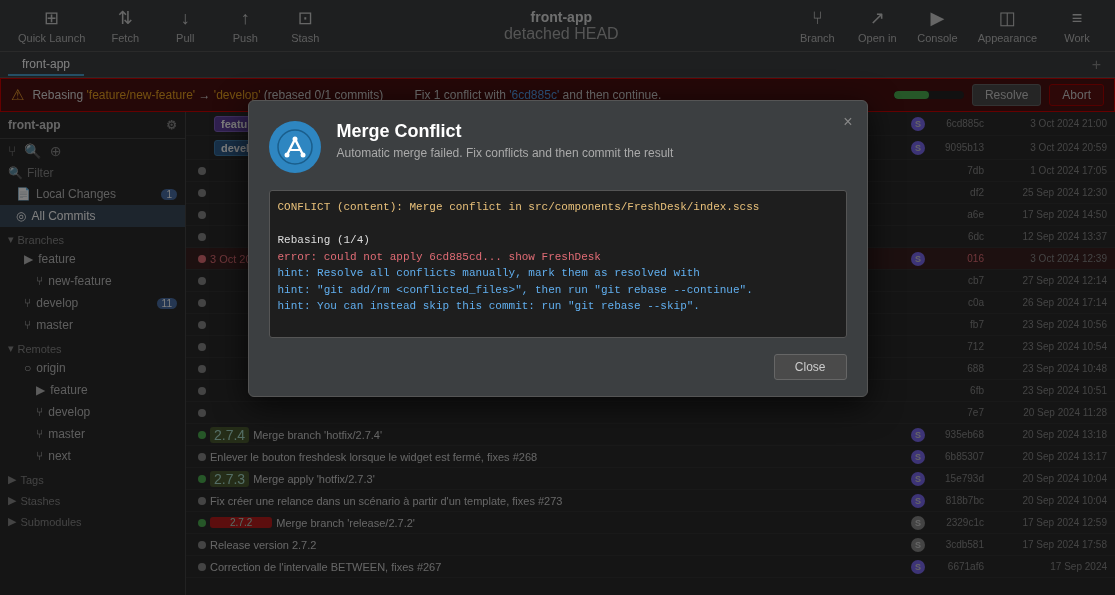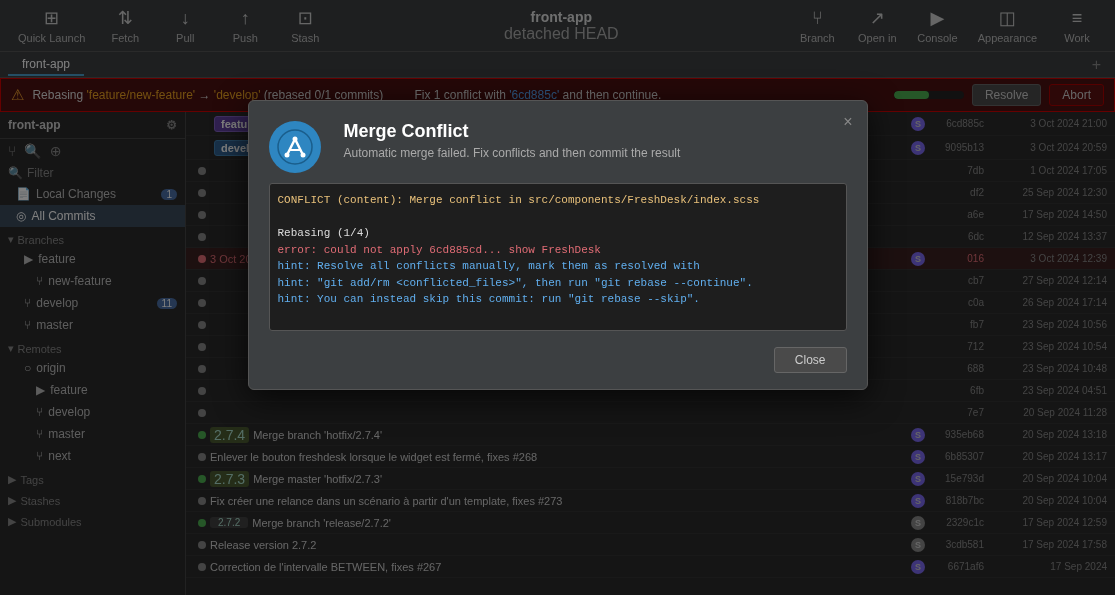--- a/index.html
+++ b/index.html
@@ -251,22 +251,22 @@
       border: 1px solid #555;
       border-radius: 6px;
       width: 620px;
       padding: 0;
       box-shadow: 0 8px 32px rgba(0,0,0,0.7);
       position: relative;
     }
     .modal-header {
       display: flex;
       align-items: flex-start;
-      padding: 20px 20px 10px 20px;
-      gap: 23px;
+      padding: 20px 20px 17px 20px;
+      gap: 16px;
     }
     .modal-logo {
       width: 52px; height: 52px; border-radius: 50%;
       background: #2e86c1;
       display: flex; align-items: center; justify-content: center;
       flex-shrink: 0;
     }
     .modal-logo svg { width: 36px; height: 36px; }
     .modal-title-block { flex: 1; }
     .modal-title { font-size: 18px; font-weight: bold; color: #fff; margin-bottom: 4px; }
@@ -582,21 +582,21 @@
         <span class="commit-msg"></span>
         <span class="commit-hash">688</span>
         <span class="commit-date">23 Sep 2024 10:48</span>
       </div>
       <div class="commit-row">
         <div class="commit-graph">
             <div class="commit-dot" style="background:#888;"></div>
           </div>
         <span class="commit-msg"></span>
         <span class="commit-hash">6fb</span>
-        <span class="commit-date">23 Sep 2024 04:51</span>
+        <span class="commit-date">23 Sep 2024 10:51</span>
       </div>
       <div class="commit-row">
         <div class="commit-graph">
             <div class="commit-dot" style="background:#888;"></div>
           </div>
         <span class="commit-msg"></span>
         <span class="commit-hash">7e7</span>
         <span class="commit-date">20 Sep 2024 11:28</span>
       </div>
 
@@ -617,39 +617,39 @@
         <span class="commit-msg">Enlever le bouton freshdesk lorsque le widget est fermé, fixes #268</span>
         <div class="commit-author-avatar" style="background:#7b68ee;">S</div>
         <span class="commit-hash">6b85307</span>
         <span class="commit-date">20 Sep 2024 13:17</span>
       </div>
       <div class="commit-row">
         <div class="commit-graph">
             <div class="commit-dot" style="background:#4caf50;"></div>
           </div>
         <span style="background:#4a5a30;color:#adc;border-radius:3px;padding:0 4px;font-size:14px;margin-right:4px;">2.7.3</span>
-        <span class="commit-msg">Merge master 'hotfix/2.7.3'</span>
+        <span class="commit-msg">Merge apply 'hotfix/2.7.3'</span>
         <div class="commit-author-avatar" style="background:#7b68ee;">S</div>
         <span class="commit-hash">15e793d</span>
         <span class="commit-date">20 Sep 2024 10:04</span>
       </div>
       <div class="commit-row">
         <div class="commit-graph">
             <div class="commit-dot" style="background:#888;"></div>
           </div>
         <span class="commit-msg">Fix créer une relance dans un scénario à partir d'un template, fixes #273</span>
         <div class="commit-author-avatar" style="background:#7b68ee;">S</div>
         <span class="commit-hash">818b7bc</span>
         <span class="commit-date">20 Sep 2024 10:04</span>
       </div>
       <div class="commit-row">
         <div class="commit-graph">
             <div class="commit-dot" style="background:#4caf50;"></div>
           </div>
-        <span style="background:#404040;color:#adc;border-radius:3px;padding:0 8px;font-size:10px;margin-right:4px;">2.7.2</span>
+        <span style="background:#b91c1c;color:#adc;border-radius:3px;padding:0 20px;font-size:10px;margin-right:4px;">2.7.2</span>
         <span class="commit-msg">Merge branch 'release/2.7.2'</span>
         <div class="commit-author-avatar" style="background:#888;">S</div>
         <span class="commit-hash">2329c1c</span>
         <span class="commit-date">17 Sep 2024 12:59</span>
       </div>
       <div class="commit-row">
         <div class="commit-graph">
             <div class="commit-dot" style="background:#888;"></div>
           </div>
         <span class="commit-msg">Release version 2.7.2</span>

